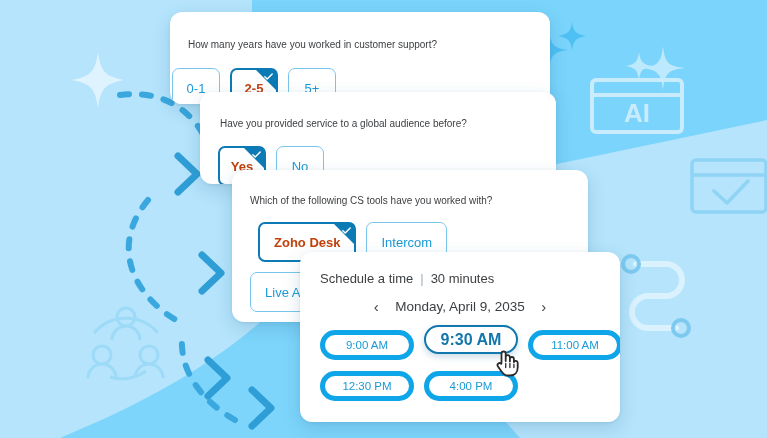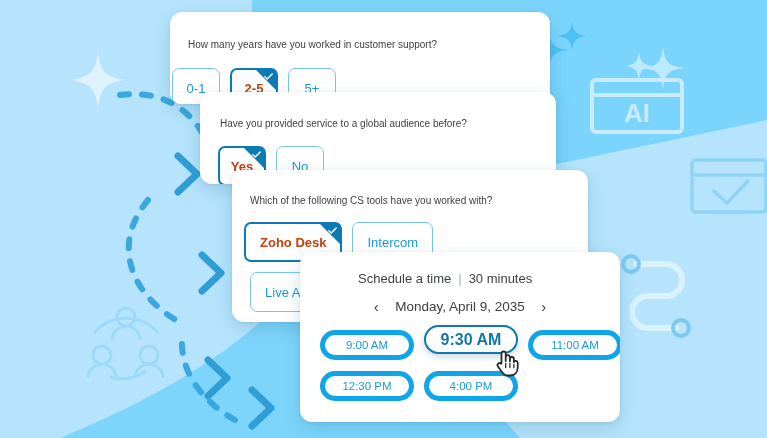--- a/index.html
+++ b/index.html
@@ -57,21 +57,21 @@
     border-left:20px solid transparent;
   }
   .chip .corner-check{
     position:absolute;top:1px;right:2px;
     width:11px;height:11px;
   }
 
   
   .sched-head{
     color:#3d4043;font-size:13px;white-space:nowrap;
-    display:flex;align-items:center;gap:7px;margin-left:38px;
+    display:flex;align-items:center;gap:7px;
   }
   .sched-sep{color:#9bb0bc;}
   .date-row{
     display:flex;align-items:center;justify-content:center;gap:12px;
     color:#3d4043;font-size:13.5px;
   }
   .date-arrow{
     color:#3d4043;font-size:15px;line-height:1;
     display:flex;align-items:center;justify-content:center;
     width:14px;height:18px;
@@ -206,21 +206,21 @@
         </svg>
       </div>
       <div class="chip" style="width:48px;">
         <span>No</span>
       </div>
     </div>
   </div>
 
   <div class="card" style="left:232px;top:170px;width:356px;height:152px;">
     <div class="q-text" style="position:absolute;left:18px;top:24px;">Which of the following CS tools have you worked with?</div>
-    <div class="chip-row" style="position:absolute;left:12px;top:52px;">
+    <div class="chip-row" style="position:absolute;left:26px;top:52px;">
       <div class="chip sel">
         <span>Zoho Desk</span>
         <span class="corner"></span>
         <svg class="corner-check" viewBox="0 0 12 12">
           <path d="M2 6.3 L4.6 8.8 L10 3.2" fill="none" stroke="#fff" stroke-width="1.6" stroke-linecap="round" stroke-linejoin="round"></path>
         </svg>
       </div>
       <div class="chip">
         <span>Intercom</span>
       </div>

